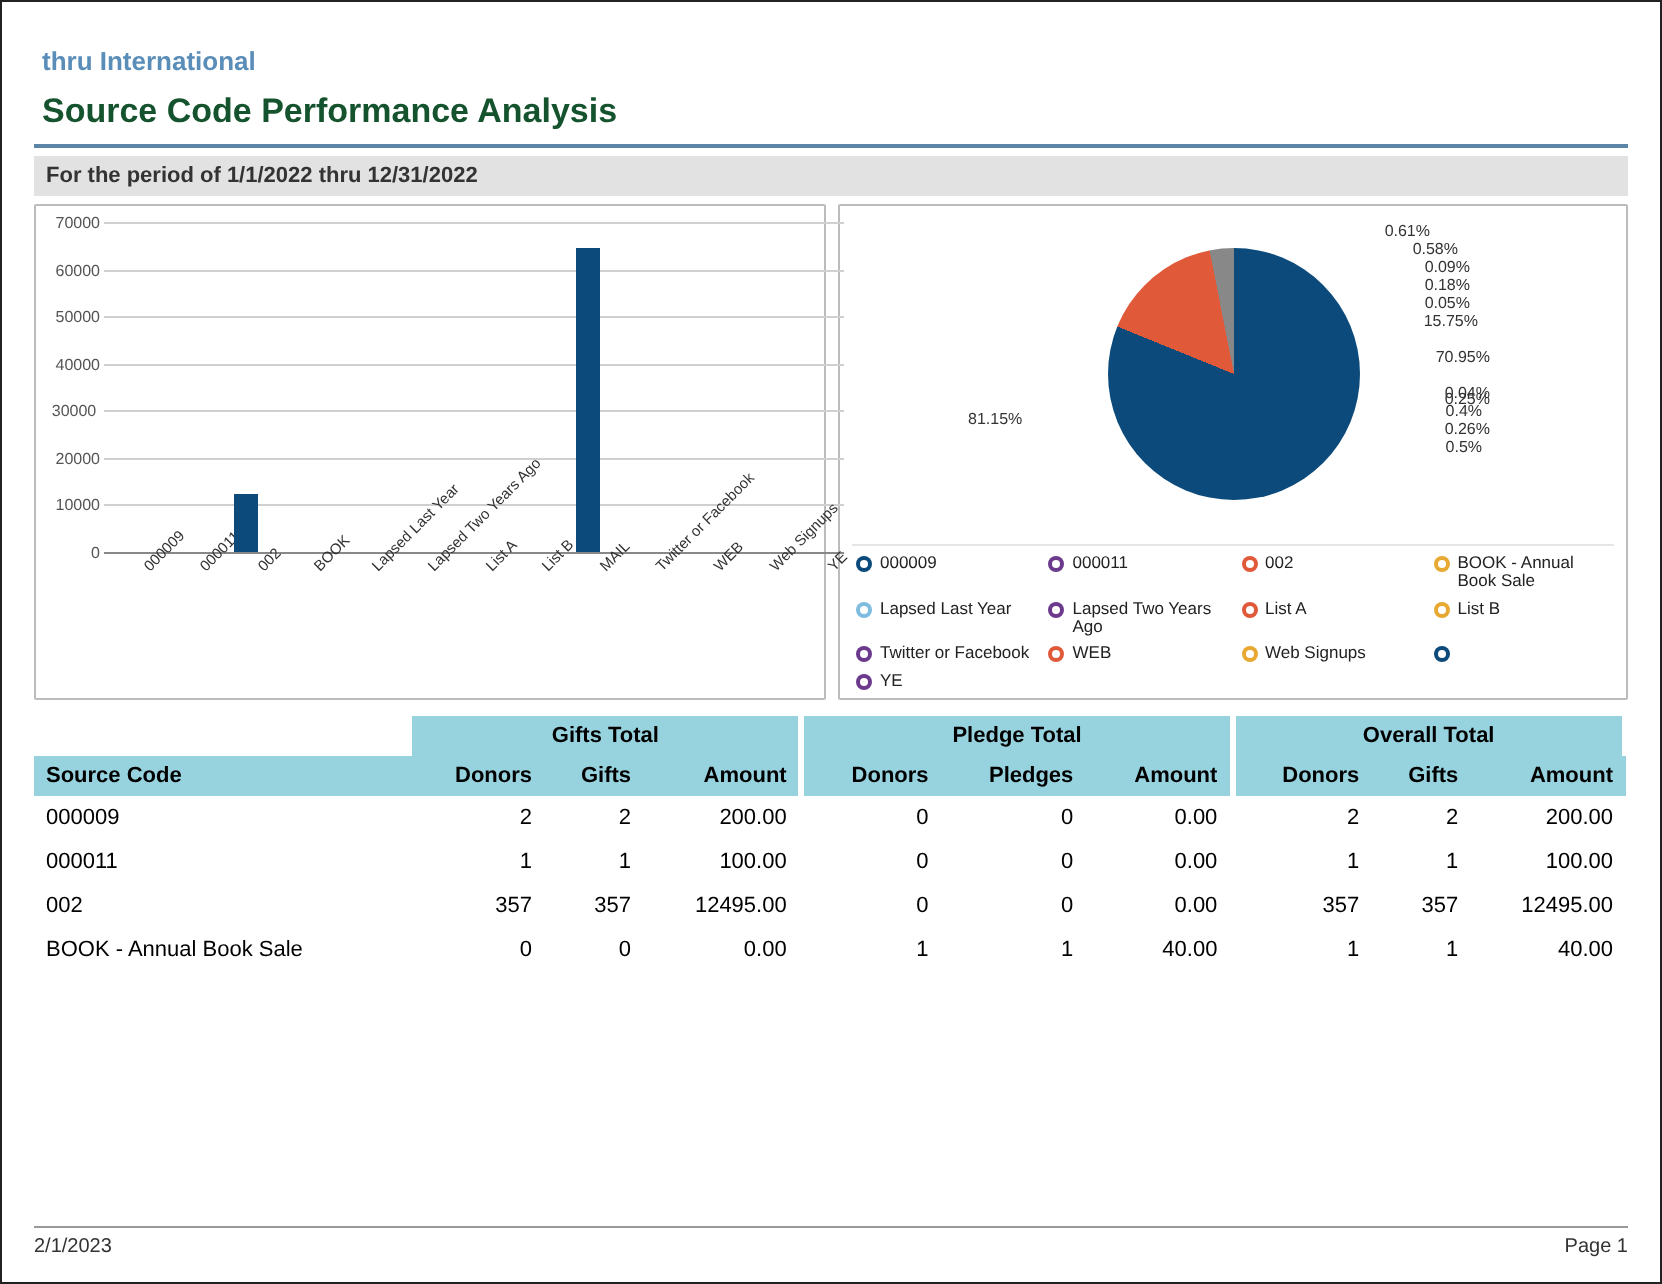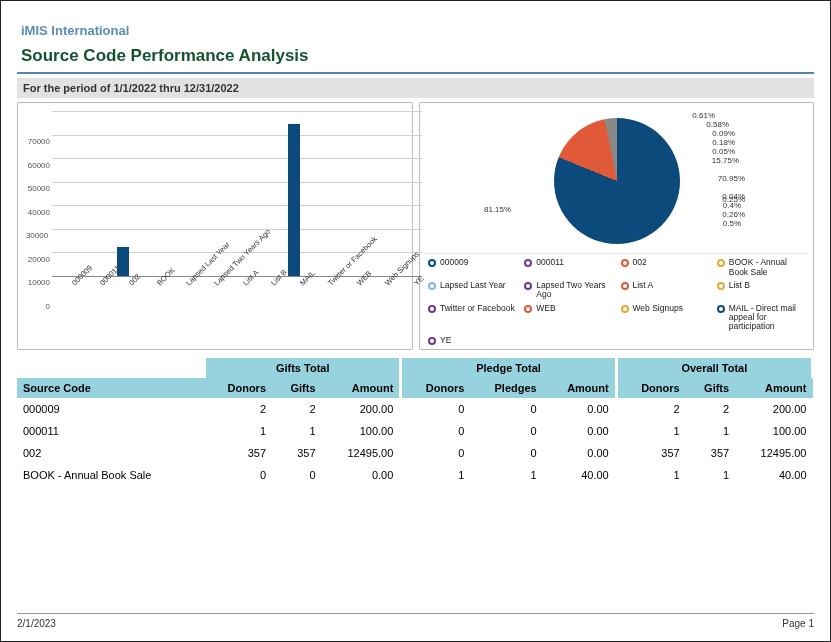--- a/index.html
+++ b/index.html
@@ -30,21 +30,21 @@
     border-radius: 1px;
     padding: 6px 6px 2px 6px;
     background: #fff;
   }
   .chart-bar { width: 396px; height: 248px; position: relative; }
   .chart-pie { width: 396px; height: 248px; display: flex; flex-direction: column; }
   
   .bar-area { position: relative; width: 370px; height: 165px; margin: 2px 0 0 28px; }
   .grid-line { position: absolute; left: 0; right: 0; border-top: 1px solid #d0d0d0; }
   .grid-line.zero { border-top: 1px solid #888; }
-  .y-label { position: absolute; left: -28px; width: 26px; text-align: right; font-size: 8px; color: #555; transform: translateY(-4px); margin-top: 30px; }
+  .y-label { position: absolute; left: -28px; width: 26px; text-align: right; font-size: 8px; color: #555; transform: translateY(-4px); }
   .bar { position: absolute; bottom: 0; width: 12px; background: #0b4a7a; }
   .x-tick { position: absolute; top: 170px; font-size: 7.5px; color: #333; transform-origin: left top; transform: rotate(-45deg); white-space: nowrap; }
   
   .pie-wrap { position: relative; height: 155px; display:flex; align-items:center; justify-content:center; }
   .pie {
     width: 126px; height: 126px; border-radius: 50%;
     background: conic-gradient(#0b4a7a 0deg 292.14deg, #e05a3a 292.14deg 348.84deg, #888 348.84deg 360deg);
     position: relative;
   }
   .pie-lbl-main { position: absolute; font-size: 8px; color: #333; }
@@ -66,21 +66,21 @@
   .hdr.left { text-align: left; margin-top: 36px; }
   .groupsep { border-right: 3px solid #fff; }
   .row td { padding: 5px 6px; border-top: 0; text-align: right; }
   .row td.left { text-align: left; }
   .row + .row td { }
   .footer { position: absolute; left: 16px; right: 16px; bottom: 12px; border-top: 1px solid #999; display: flex; justify-content: space-between; font-size: 10px; color: #333; padding-top: 4px;}
 </style>
 </head>
 <body>
 
-<div class="org">iMIS International</div>
+<div class="org">thru International</div>
 <div class="report-title">Source Code Performance Analysis</div>
 <hr class="hr-accent">
 <div class="period-bar">For the period of 1/1/2022 thru 12/31/2022</div>
 
 <div class="charts-row">
 
   <div class="chart-box chart-bar">
     <div class="bar-area" id="bar-area">
         <div class="grid-line zero" style="top: 165px;"></div>
         <div class="y-label" style="top: 165px;">0</div>
@@ -173,21 +173,20 @@
       <div class="legend-item">
           <span class="legend-sw c3"></span>
           <span>WEB</span>
         </div>
       <div class="legend-item">
           <span class="legend-sw c4"></span>
           <span>Web Signups</span>
         </div>
       <div class="legend-item">
           <span class="legend-sw c1"></span>
-          <span>MAIL - Direct mail appeal for participation</span>
         </div>
       <div class="legend-item">
           <span class="legend-sw c2"></span>
           <span>YE</span>
         </div>
     </div>
   </div>
 </div>
 
 <table class="tbl">

